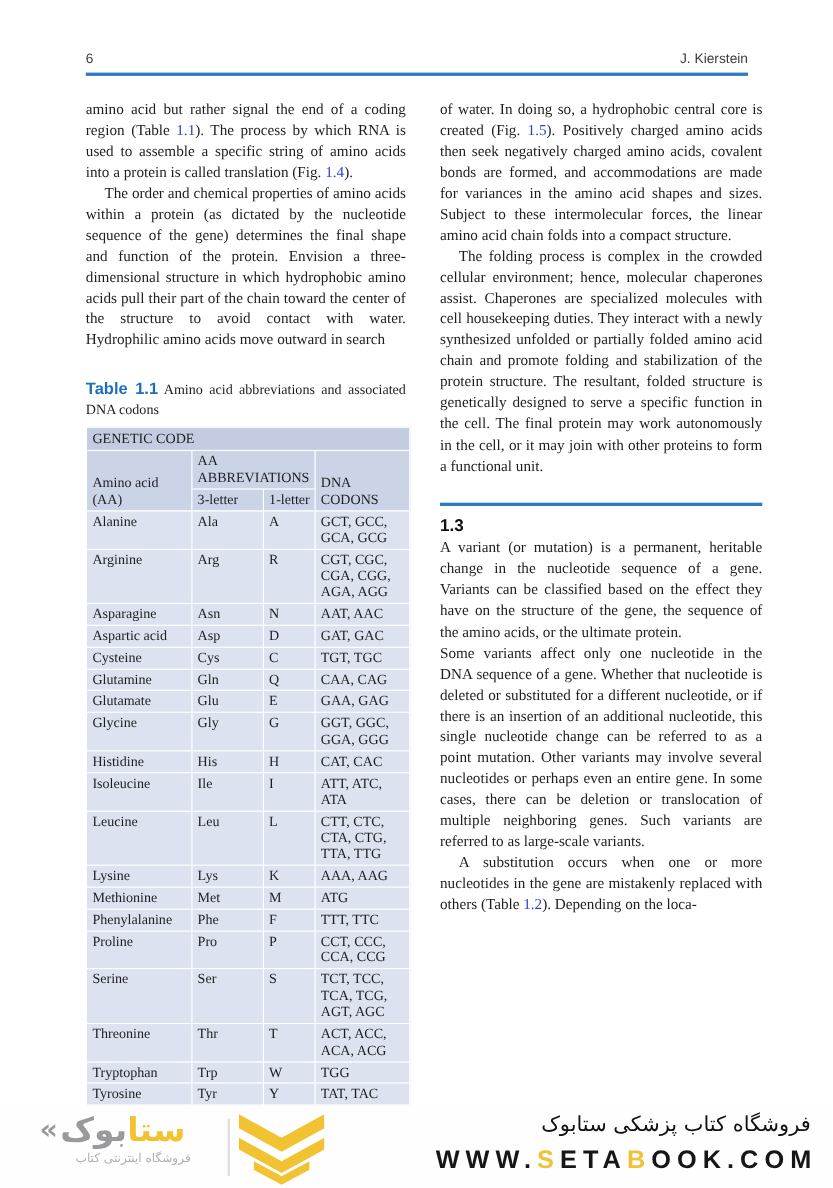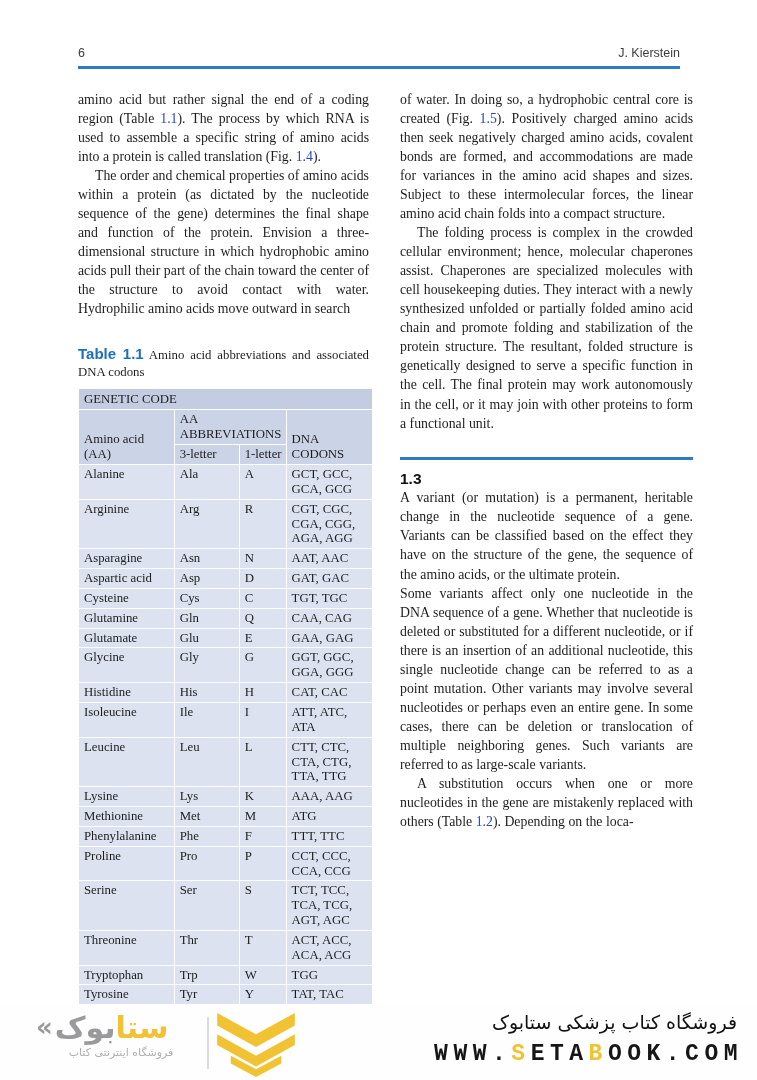--- a/index.html
+++ b/index.html
@@ -51,21 +51,21 @@
   .footer{position:absolute;left:0;top:1005px;width:757px;height:75px;background:#fefefe;}
   .brand{position:absolute;left:36px;top:6px;width:170px;}
   .wordmark{display:flex;align-items:center;font-family:"DejaVu Sans",sans-serif;font-weight:bold;font-size:30px;line-height:1.1;}
   .wm-mark{color:var(--brand-gray);font-size:26px;margin-right:2px;}
   .wm-gray{color:var(--brand-gray);}
   .wm-yellow{color:var(--brand-yellow);}
   .brand-sub{margin-top:2px;text-align:center;font-family:"DejaVu Sans",sans-serif;font-size:11px;color:#b0b0b0;direction:rtl;}
   .brand-divider{position:absolute;left:207px;top:12px;width:2px;height:52px;background:#dcdcdc;}
   .emblem{position:absolute;left:217px;top:8px;}
   .footer-fa{position:absolute;right:20px;top:6px;font-family:"DejaVu Sans",sans-serif;font-size:19px;color:#111;direction:rtl;}
-  .footer-url{position:absolute;right:14px;top:36px;font-family:Liberation Mono, monospace;font-weight:bold;font-size:23px;letter-spacing:5.5px;color:#161616;}
+  .footer-url{position:absolute;right:14px;top:36px;font-family:Liberation Sans, sans-serif;font-weight:bold;font-size:23px;letter-spacing:5.5px;color:#161616;}
   .url-hl{color:var(--brand-yellow);}
 </style>
 </head>
 <body>
 
 <div class="page">
 
   <div class="pagenum">6</div>
   <div class="author">J. Kierstein</div>
   <div class="head-rule"></div>

